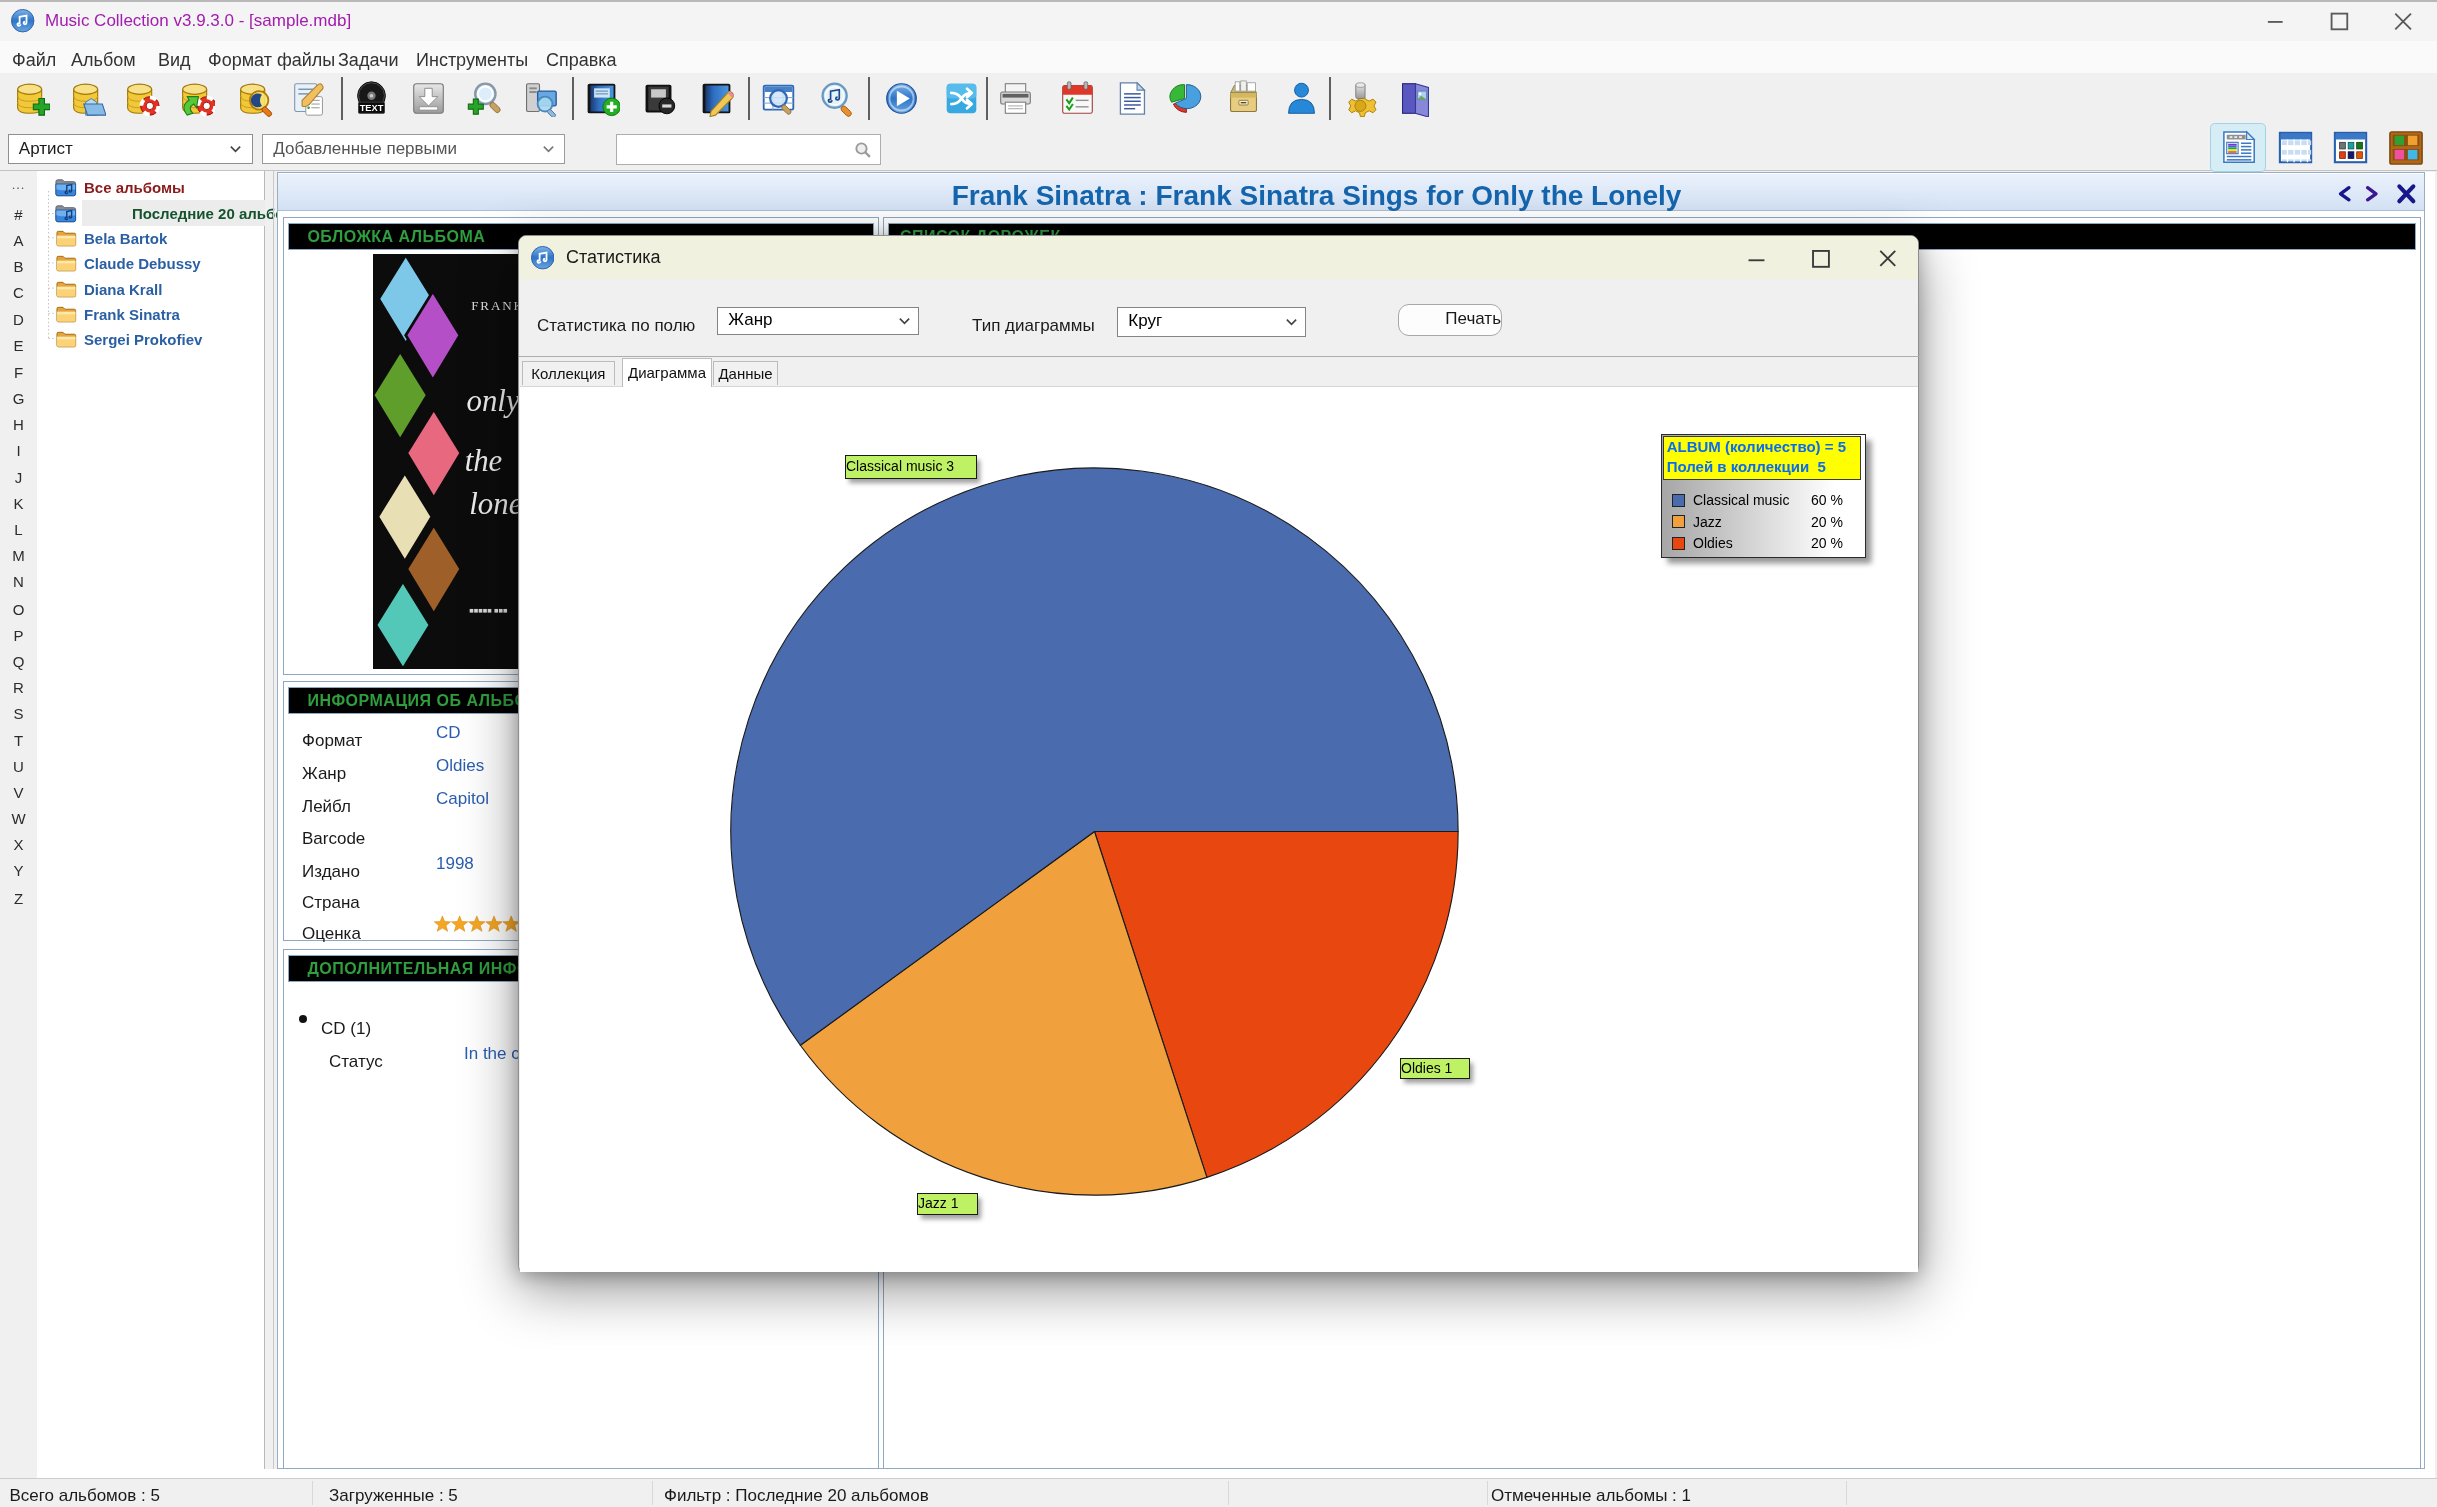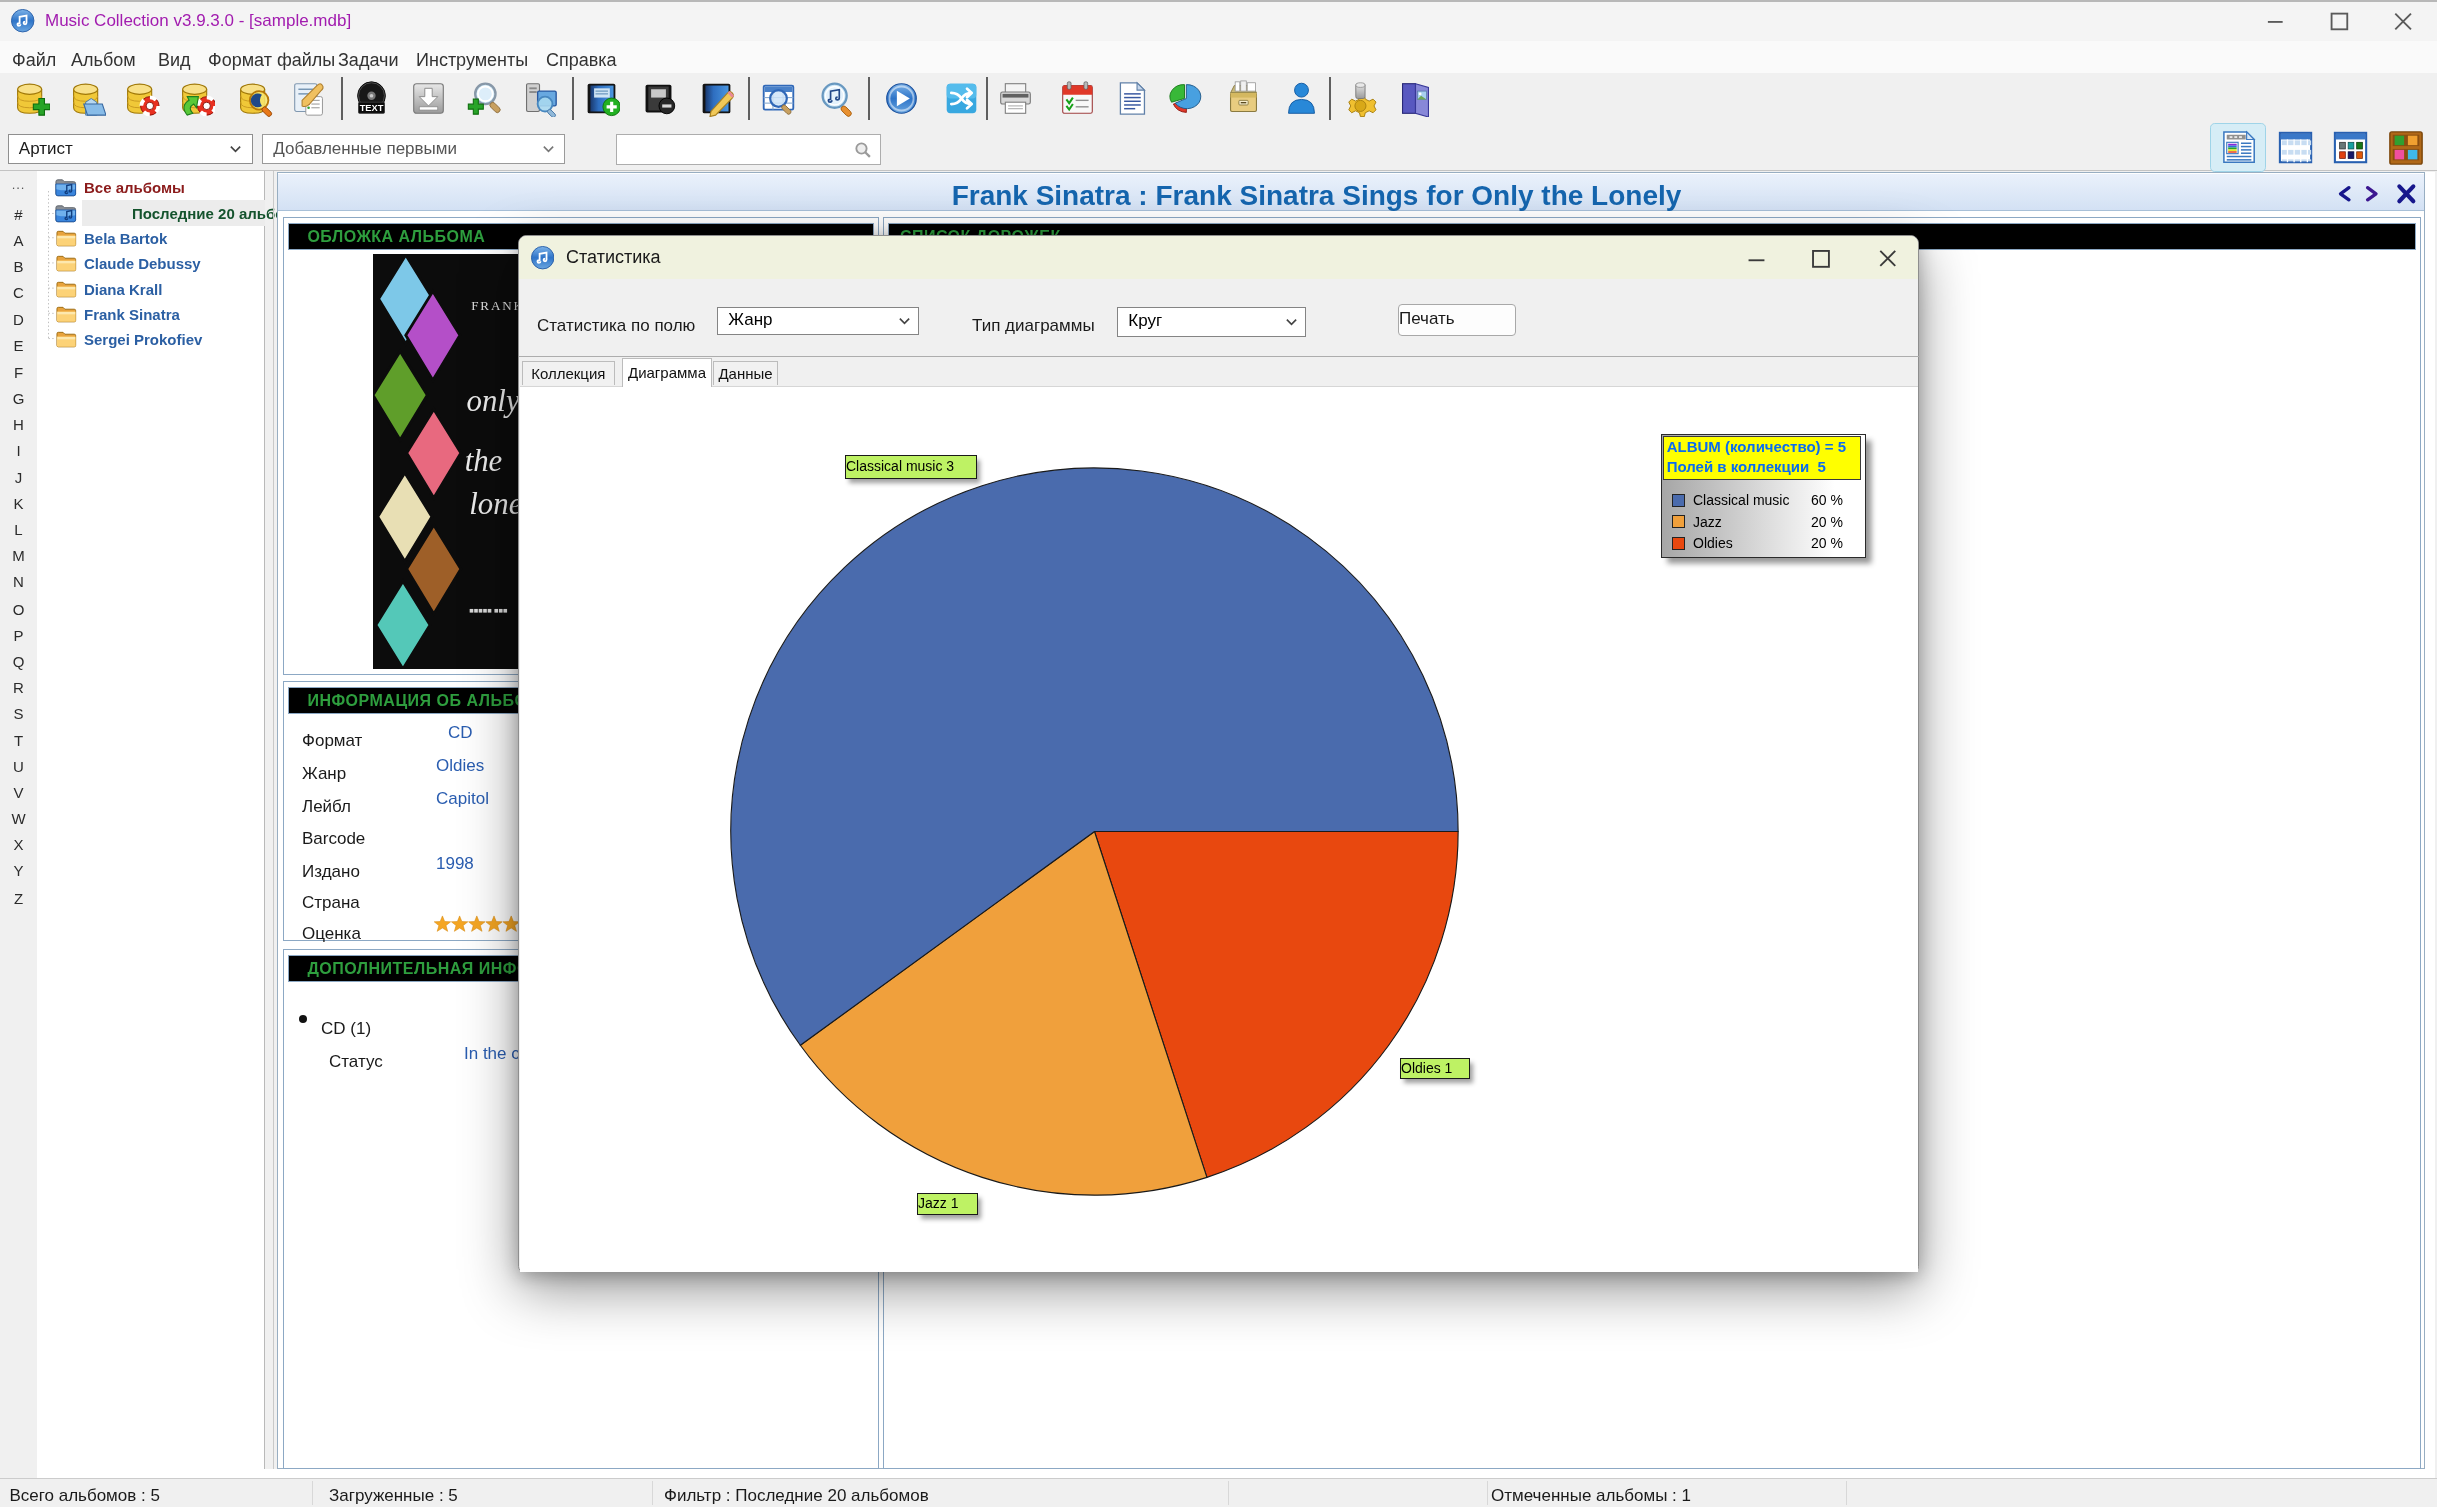--- a/index.html
+++ b/index.html
@@ -564,21 +564,21 @@
     <text x="103" y="278" fill="#ececec" font-size="33" font-style="italic" font-family="Liberation Serif, serif">lonel</text>
     <text x="103" y="384" fill="#d8d8d8" font-size="8" font-family="Liberation Sans, sans-serif">■■■■■ ■■■</text>
   </svg>
 </div>
 <div class="abs panel" id="panelB" style="left:283px;top:681px;width:596px;height:260px;">
   <div class="phead">
       <span>ИНФОРМАЦИЯ ОБ АЛЬБОМЕ</span>
     </div>
 </div>
 <div class="ilabel abs" style="left:302px;top:723px;">Формат</div>
-<div class="ivalue abs" style="left:448px;top:723px;">CD</div>
+<div class="ivalue abs" style="left:436px;top:723px;">CD</div>
 <div class="ilabel abs" style="left:302px;top:756px;">Жанр</div>
 <div class="ivalue abs" style="left:436px;top:756px;">Oldies</div>
 <div class="ilabel abs" style="left:302px;top:789px;">Лейбл</div>
 <div class="ivalue abs" style="left:436px;top:789px;">Capitol</div>
 <div class="ilabel abs" style="left:302px;top:821px;">Barcode</div>
 <div class="ilabel abs" style="left:302px;top:854px;">Издано</div>
 <div class="ivalue abs" style="left:436px;top:854px;">1998</div>
 <div class="ilabel abs" style="left:302px;top:885px;">Страна</div>
 <div class="ilabel abs" style="left:302px;top:916px;">Оценка</div>
 <svg class="abs" style="left:434px;top:915px;" width="86" height="18.7" viewBox="0 0 92 20">
@@ -638,21 +638,21 @@
         <path d="M2 4 L7 9 L12 4" fill="none" stroke="#444" stroke-width="1.8"></path>
       </svg>
   </div>
   <div class="dlabel" style="left:453px;top:80px;">Тип диаграммы</div>
   <div class="dcombo" style="left:598px;top:71px;width:189px;height:30px;">
     <span style="position:absolute;left:10.3px;top:2.8px;font-size:17px;">Круг</span>
     <svg class="chev" style="right:7.5px;top:7.5px;" viewBox="0 0 14 14">
         <path d="M2 4 L7 9 L12 4" fill="none" stroke="#444" stroke-width="1.8"></path>
       </svg>
   </div>
-  <div class="abs" style="left:879px;top:68px;width:118px;height:32px;background:#fdfdfd;border:1.9px solid #a8a8a8;border-radius:4px;text-align:left;">
+  <div class="abs" style="left:879px;top:68px;width:104px;height:32px;background:#fdfdfd;border:1.9px solid #a8a8a8;border-radius:11px;text-align:right;">
     <span style="position:relative;top:3.7px;font-size:17px;color:#1a1a1a;">Печать</span>
   </div>
   <div class="abs" id="dlg-sep"></div>
   <div class="abs tab" style="left:2.8px;top:125px;width:93px;height:24px;padding-top:2.8px;">Коллекция</div>
   <div class="abs tab" id="tab-active" style="left:103px;top:122px;width:90px;height:29px;padding-top:4.7px;">Диаграмма</div>
   <div class="abs tab" style="left:194px;top:125px;width:65px;height:24px;padding-top:2.8px;">Данные</div>
   <div class="abs" id="dlg-content"></div>
   <svg class="abs" style="left:210px;top:230px;" width="731" height="731" viewBox="0 0 781 781">
     <g stroke="#1a1a1a" stroke-width="1.2" stroke-linejoin="round">
       <path d="M390.5 390.5 L779 390.5 A388.5 388.5 0 0 1 510.6 760 Z" fill="#e8480f"></path>

